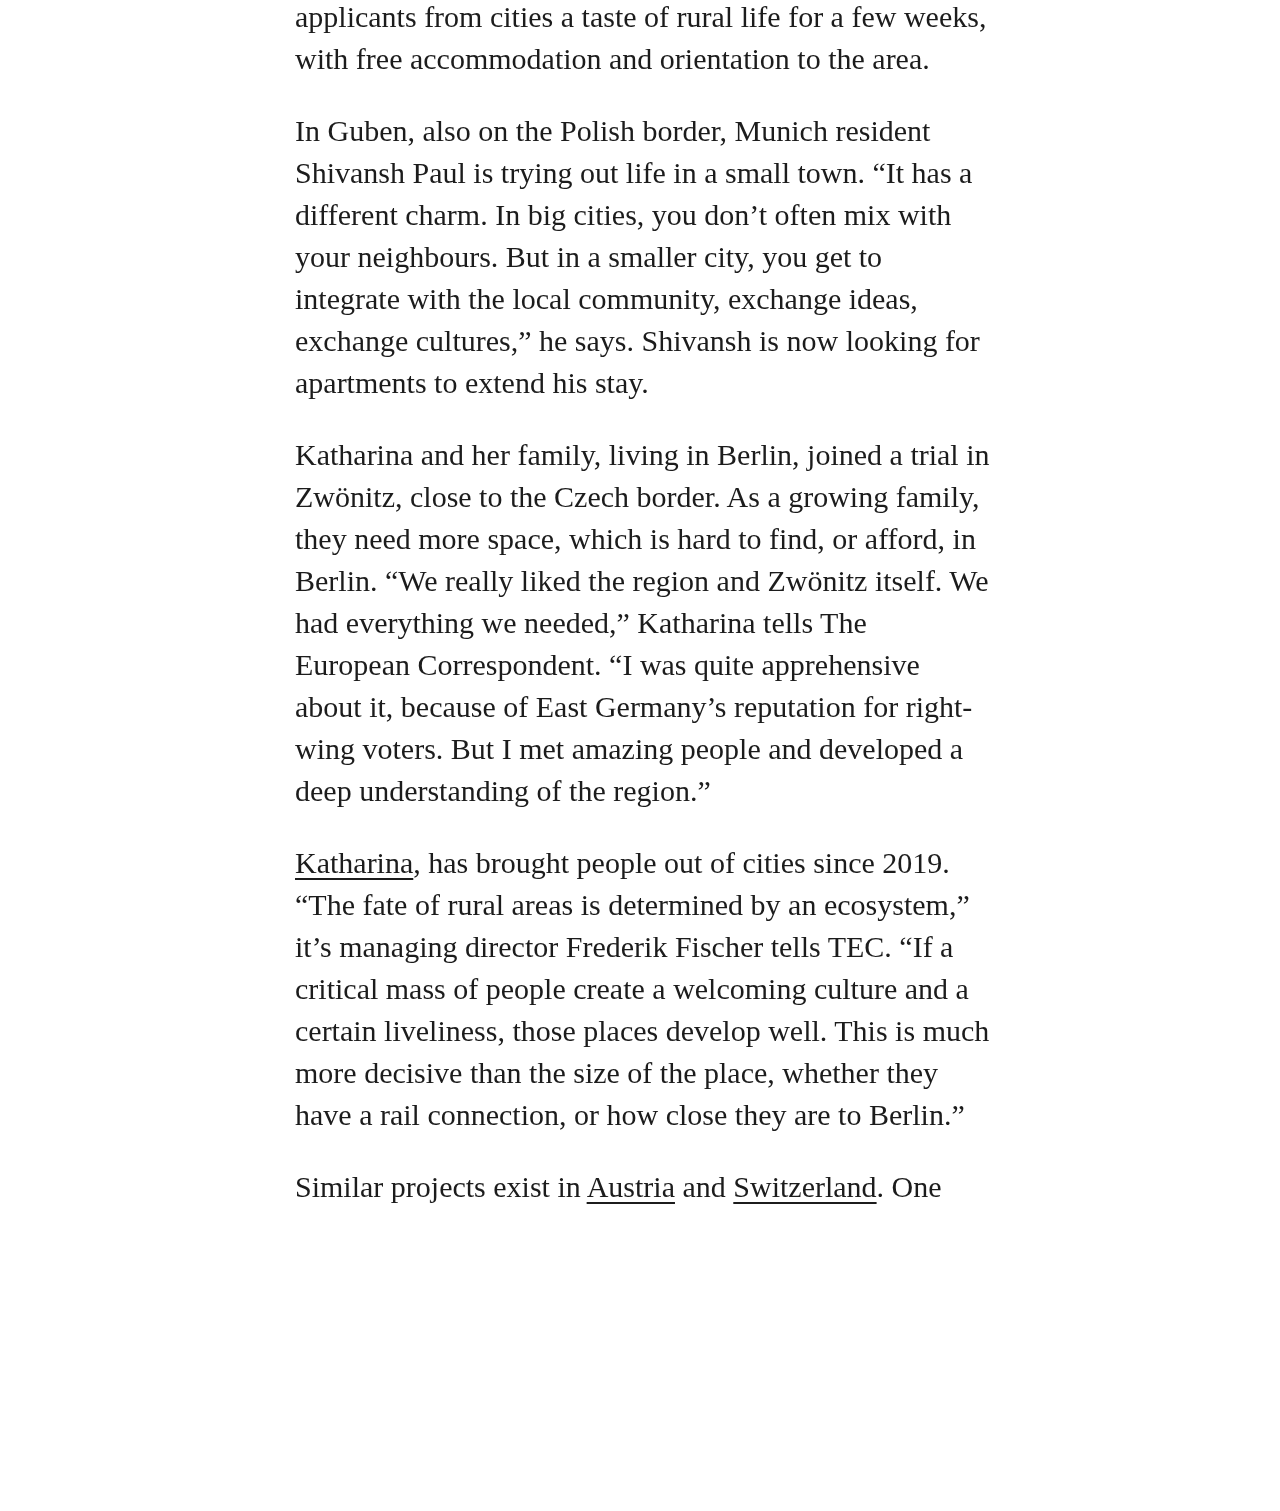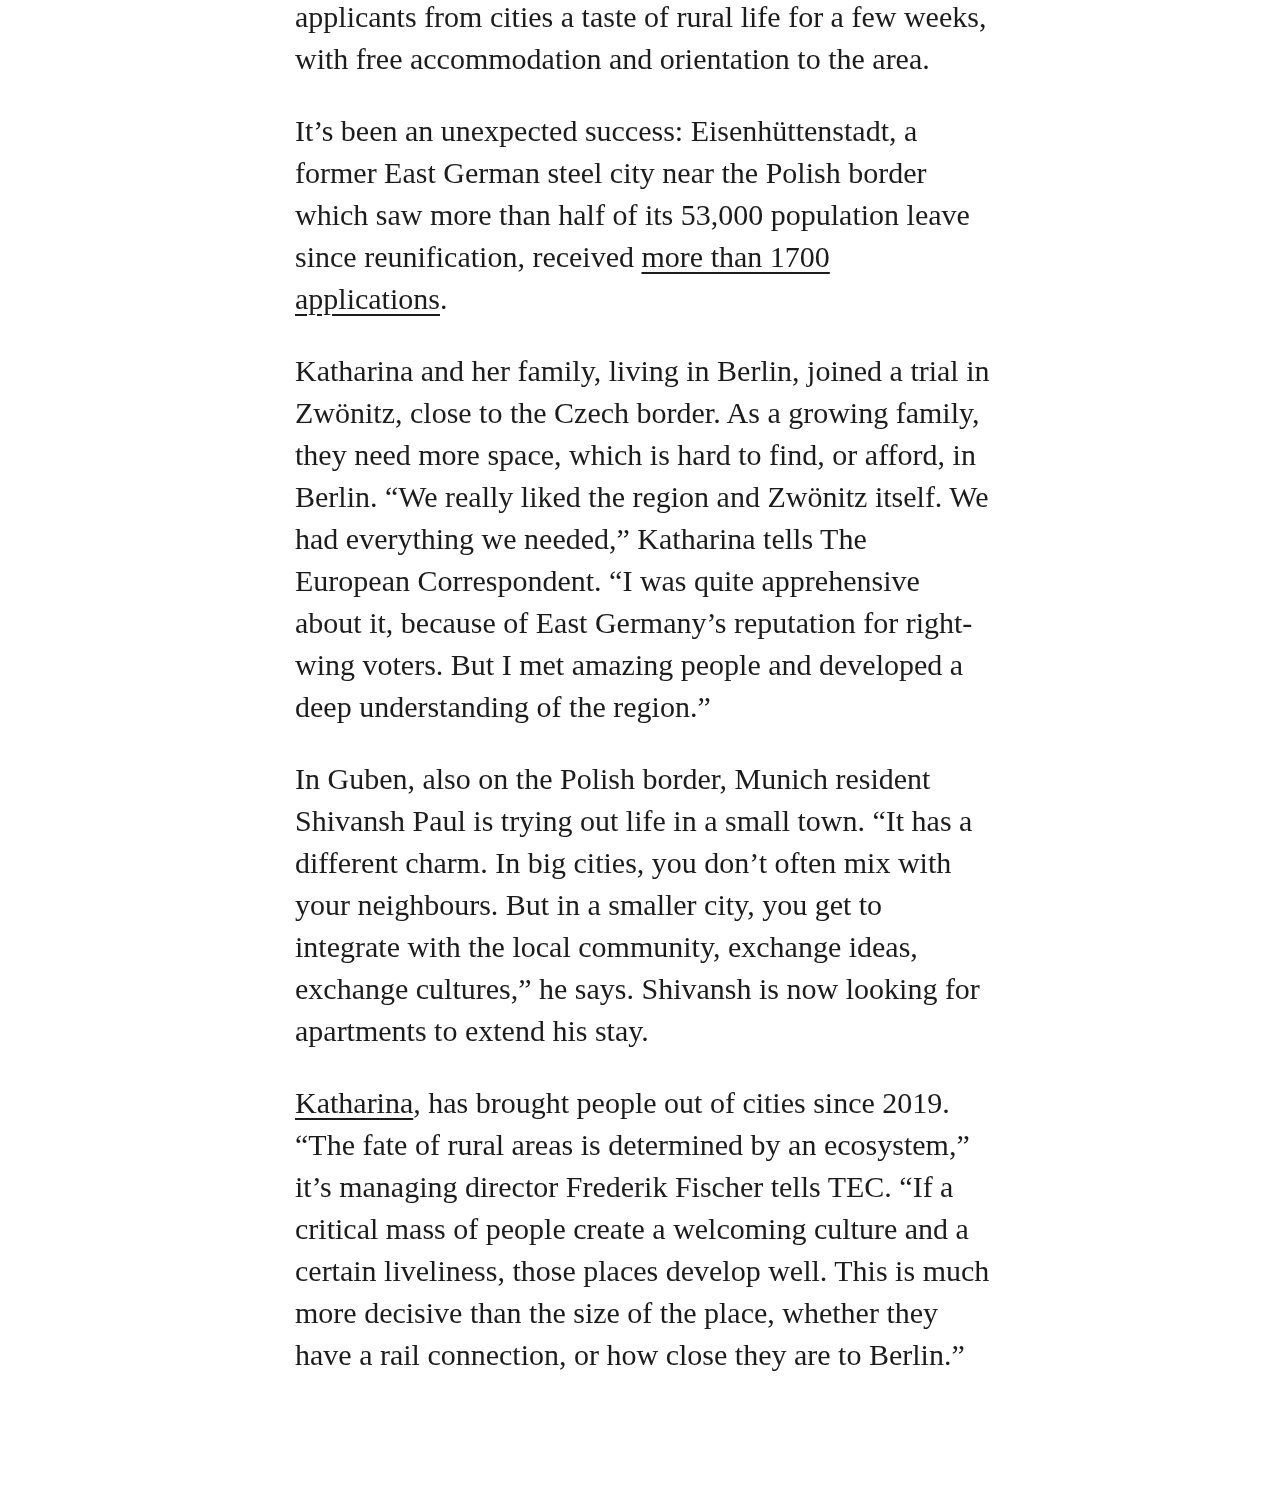--- a/index.html
+++ b/index.html
@@ -38,42 +38,38 @@
     cursor: pointer;
   }
 </style>
 </head>
 <body>
 
 <div class="page">
   <main class="article">
       <p><span>applicants from cities a taste of rural life for a few weeks,
 with free accommodation and orientation to the area.</span></p>
-      <p><span>It’s been an unexpected success: Eisenhüttenstadt, a
-former East German steel city near the Polish border
-which saw more than half of its 53,000 population leave
-since reunification, received </span><a class="inline-link" href="#">more than 1700
-applications</a><span>.</span></p>
+      <p><span>In Guben, also on the Polish border, Munich resident
+Shivansh Paul is trying out life in a small town. “It has a
+different charm. In big cities, you don’t often mix with
+your neighbours. But in a smaller city, you get to
+integrate with the local community, exchange ideas,
+exchange cultures,” he says. Shivansh is now looking for
+apartments to extend his stay.</span></p>
       <p><span>Katharina and her family, living in Berlin, joined a trial in
 Zwönitz, close to the Czech border. As a growing family,
 they need more space, which is hard to find, or afford, in
 Berlin. “We really liked the region and Zwönitz itself. We
 had everything we needed,” Katharina tells The
 European Correspondent. “I was quite apprehensive
 about it, because of East Germany’s reputation for right-
 wing voters. But I met amazing people and developed a
 deep understanding of the region.”</span></p>
-      <p><span>In Guben, also on the Polish border, Munich resident
-Shivansh Paul is trying out life in a small town. “It has a
-different charm. In big cities, you don’t often mix with
-your neighbours. But in a smaller city, you get to
-integrate with the local community, exchange ideas,
-exchange cultures,” he says. Shivansh is now looking for
-apartments to extend his stay.</span></p>
       <p><a class="inline-link" href="#">Katharina</a><span>, has brought people out of cities since 2019.
 “The fate of rural areas is determined by an ecosystem,”
 it’s managing director Frederik Fischer tells TEC. “If a
 critical mass of people create a welcoming culture and a
 certain liveliness, those places develop well. This is much
 more decisive than the size of the place, whether they
 have a rail connection, or how close they are to Berlin.”</span></p>
+      <p><span>Similar projects exist in </span><a class="inline-link" href="#">Austria</a><span> and </span><a class="inline-link" href="#">Switzerland</a><span>. One</span></p>
     </main>
 </div>
 
 </body></html>

